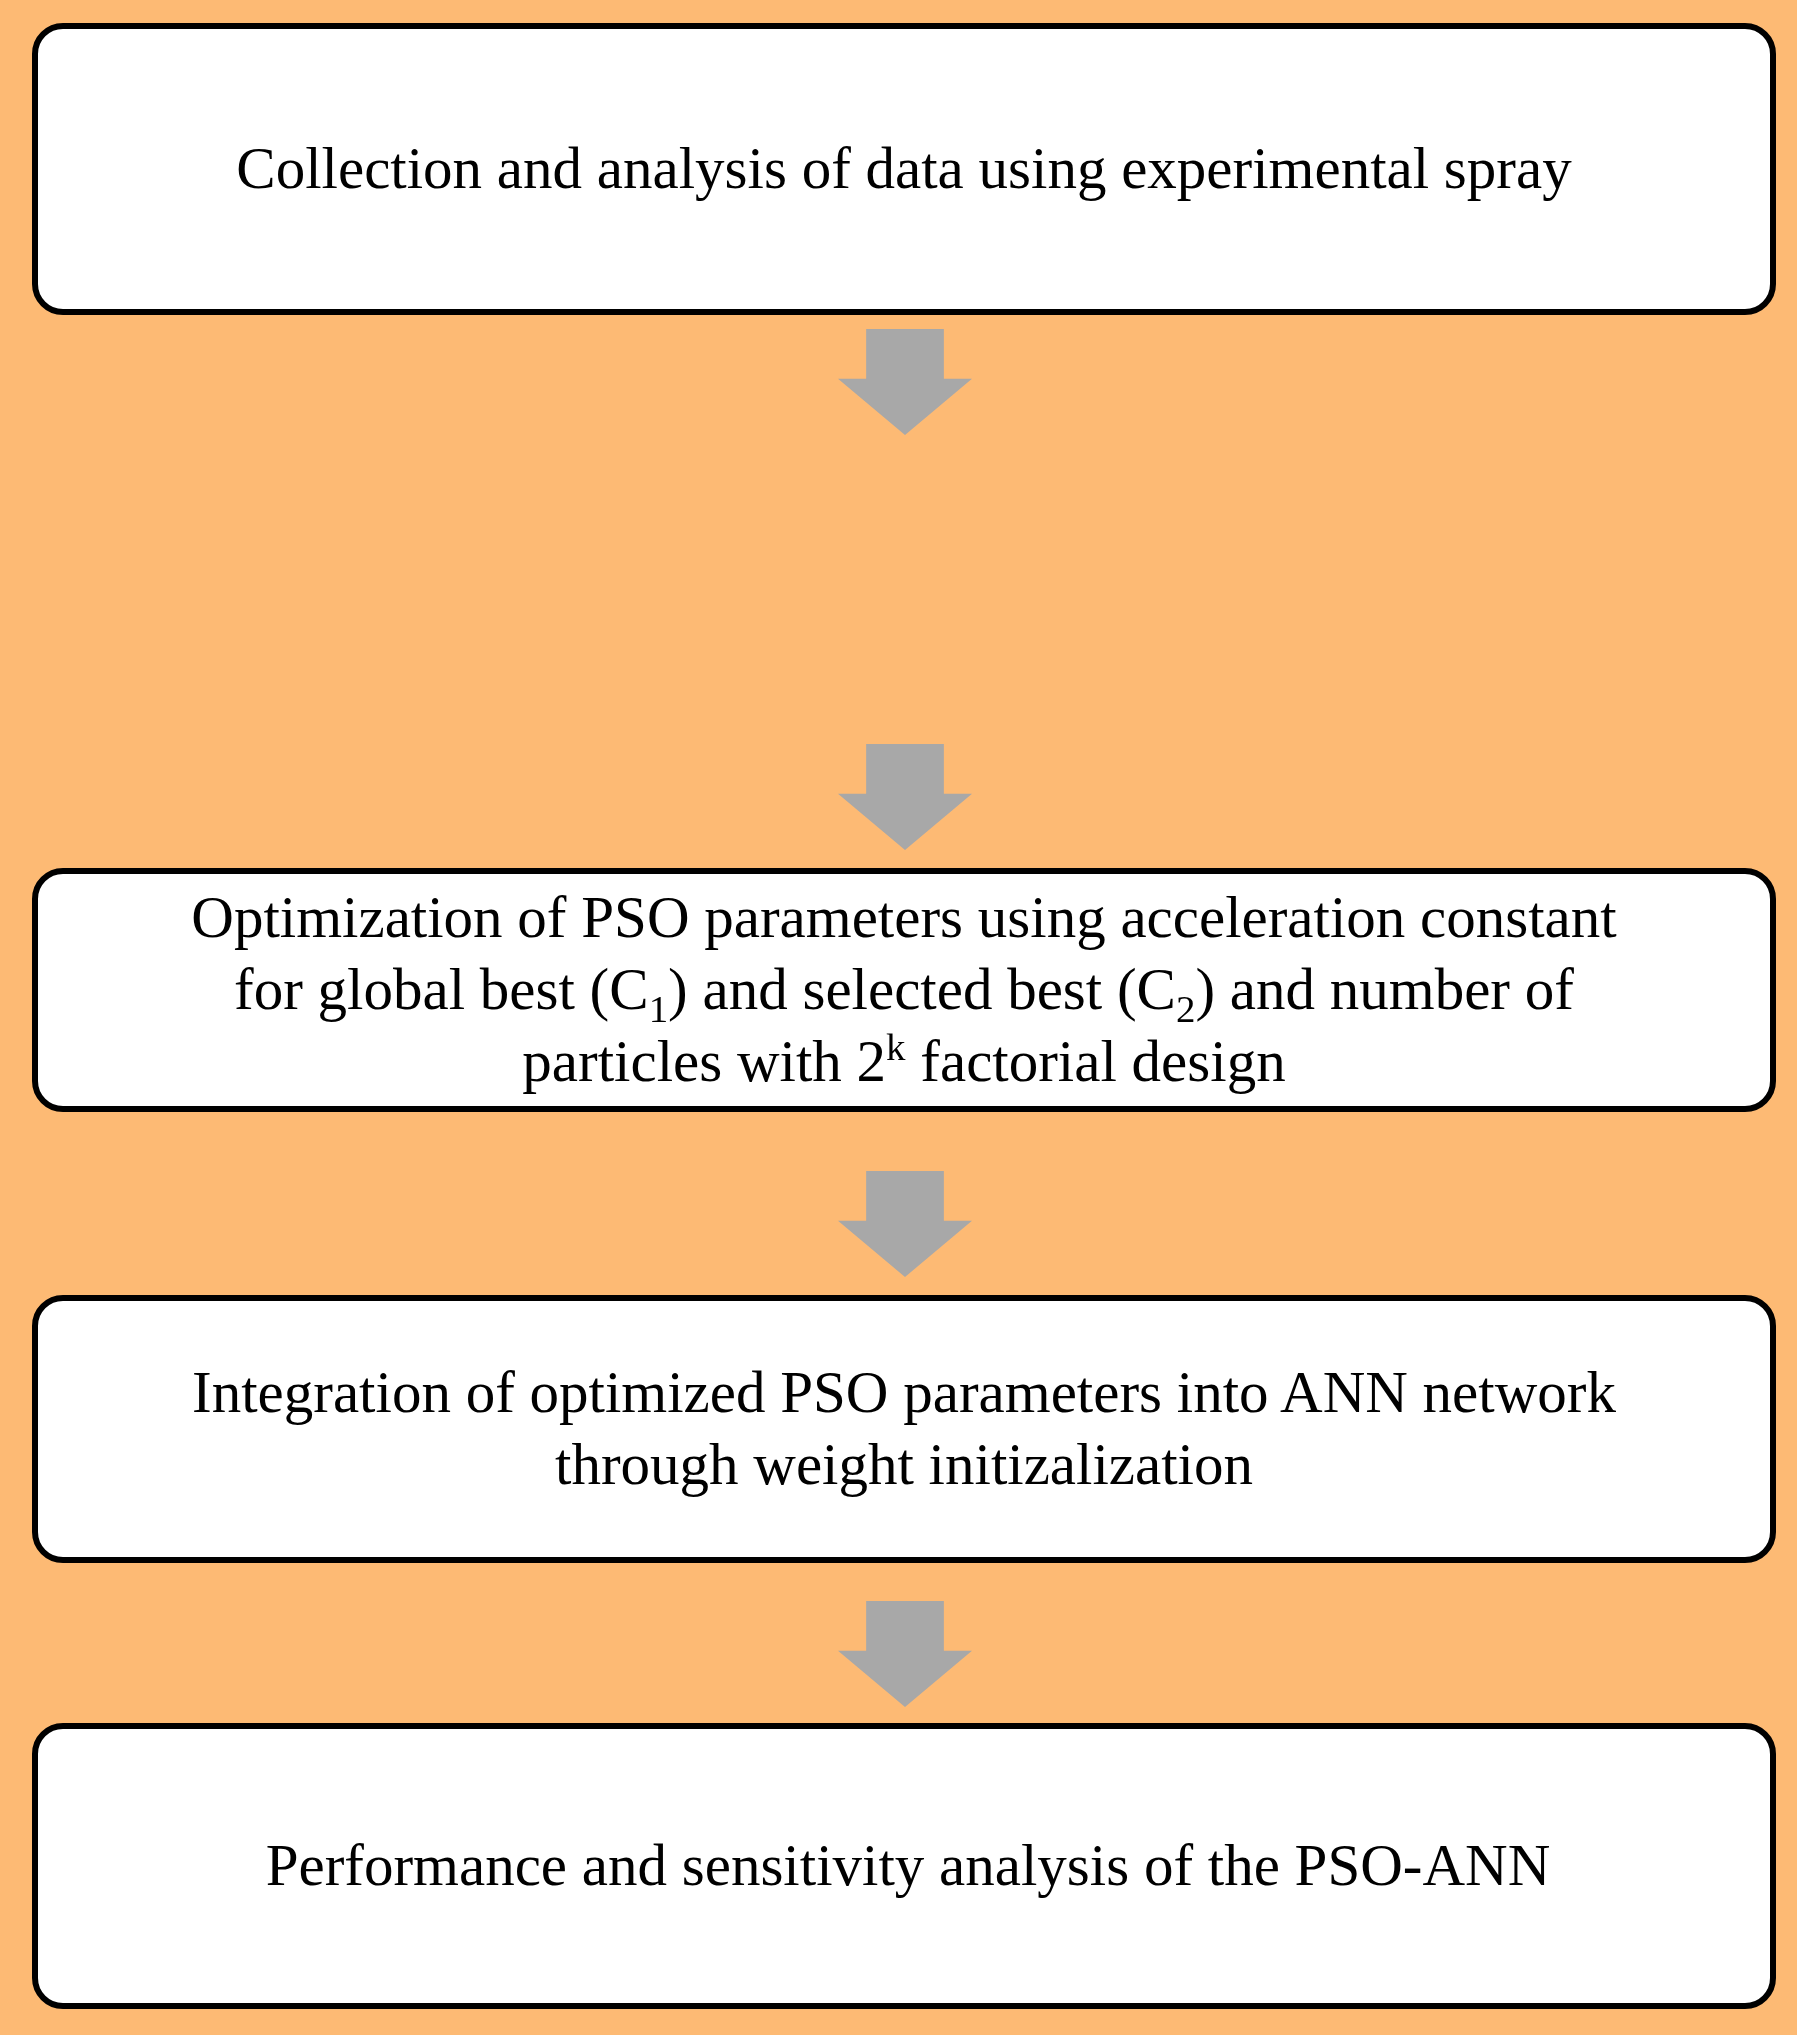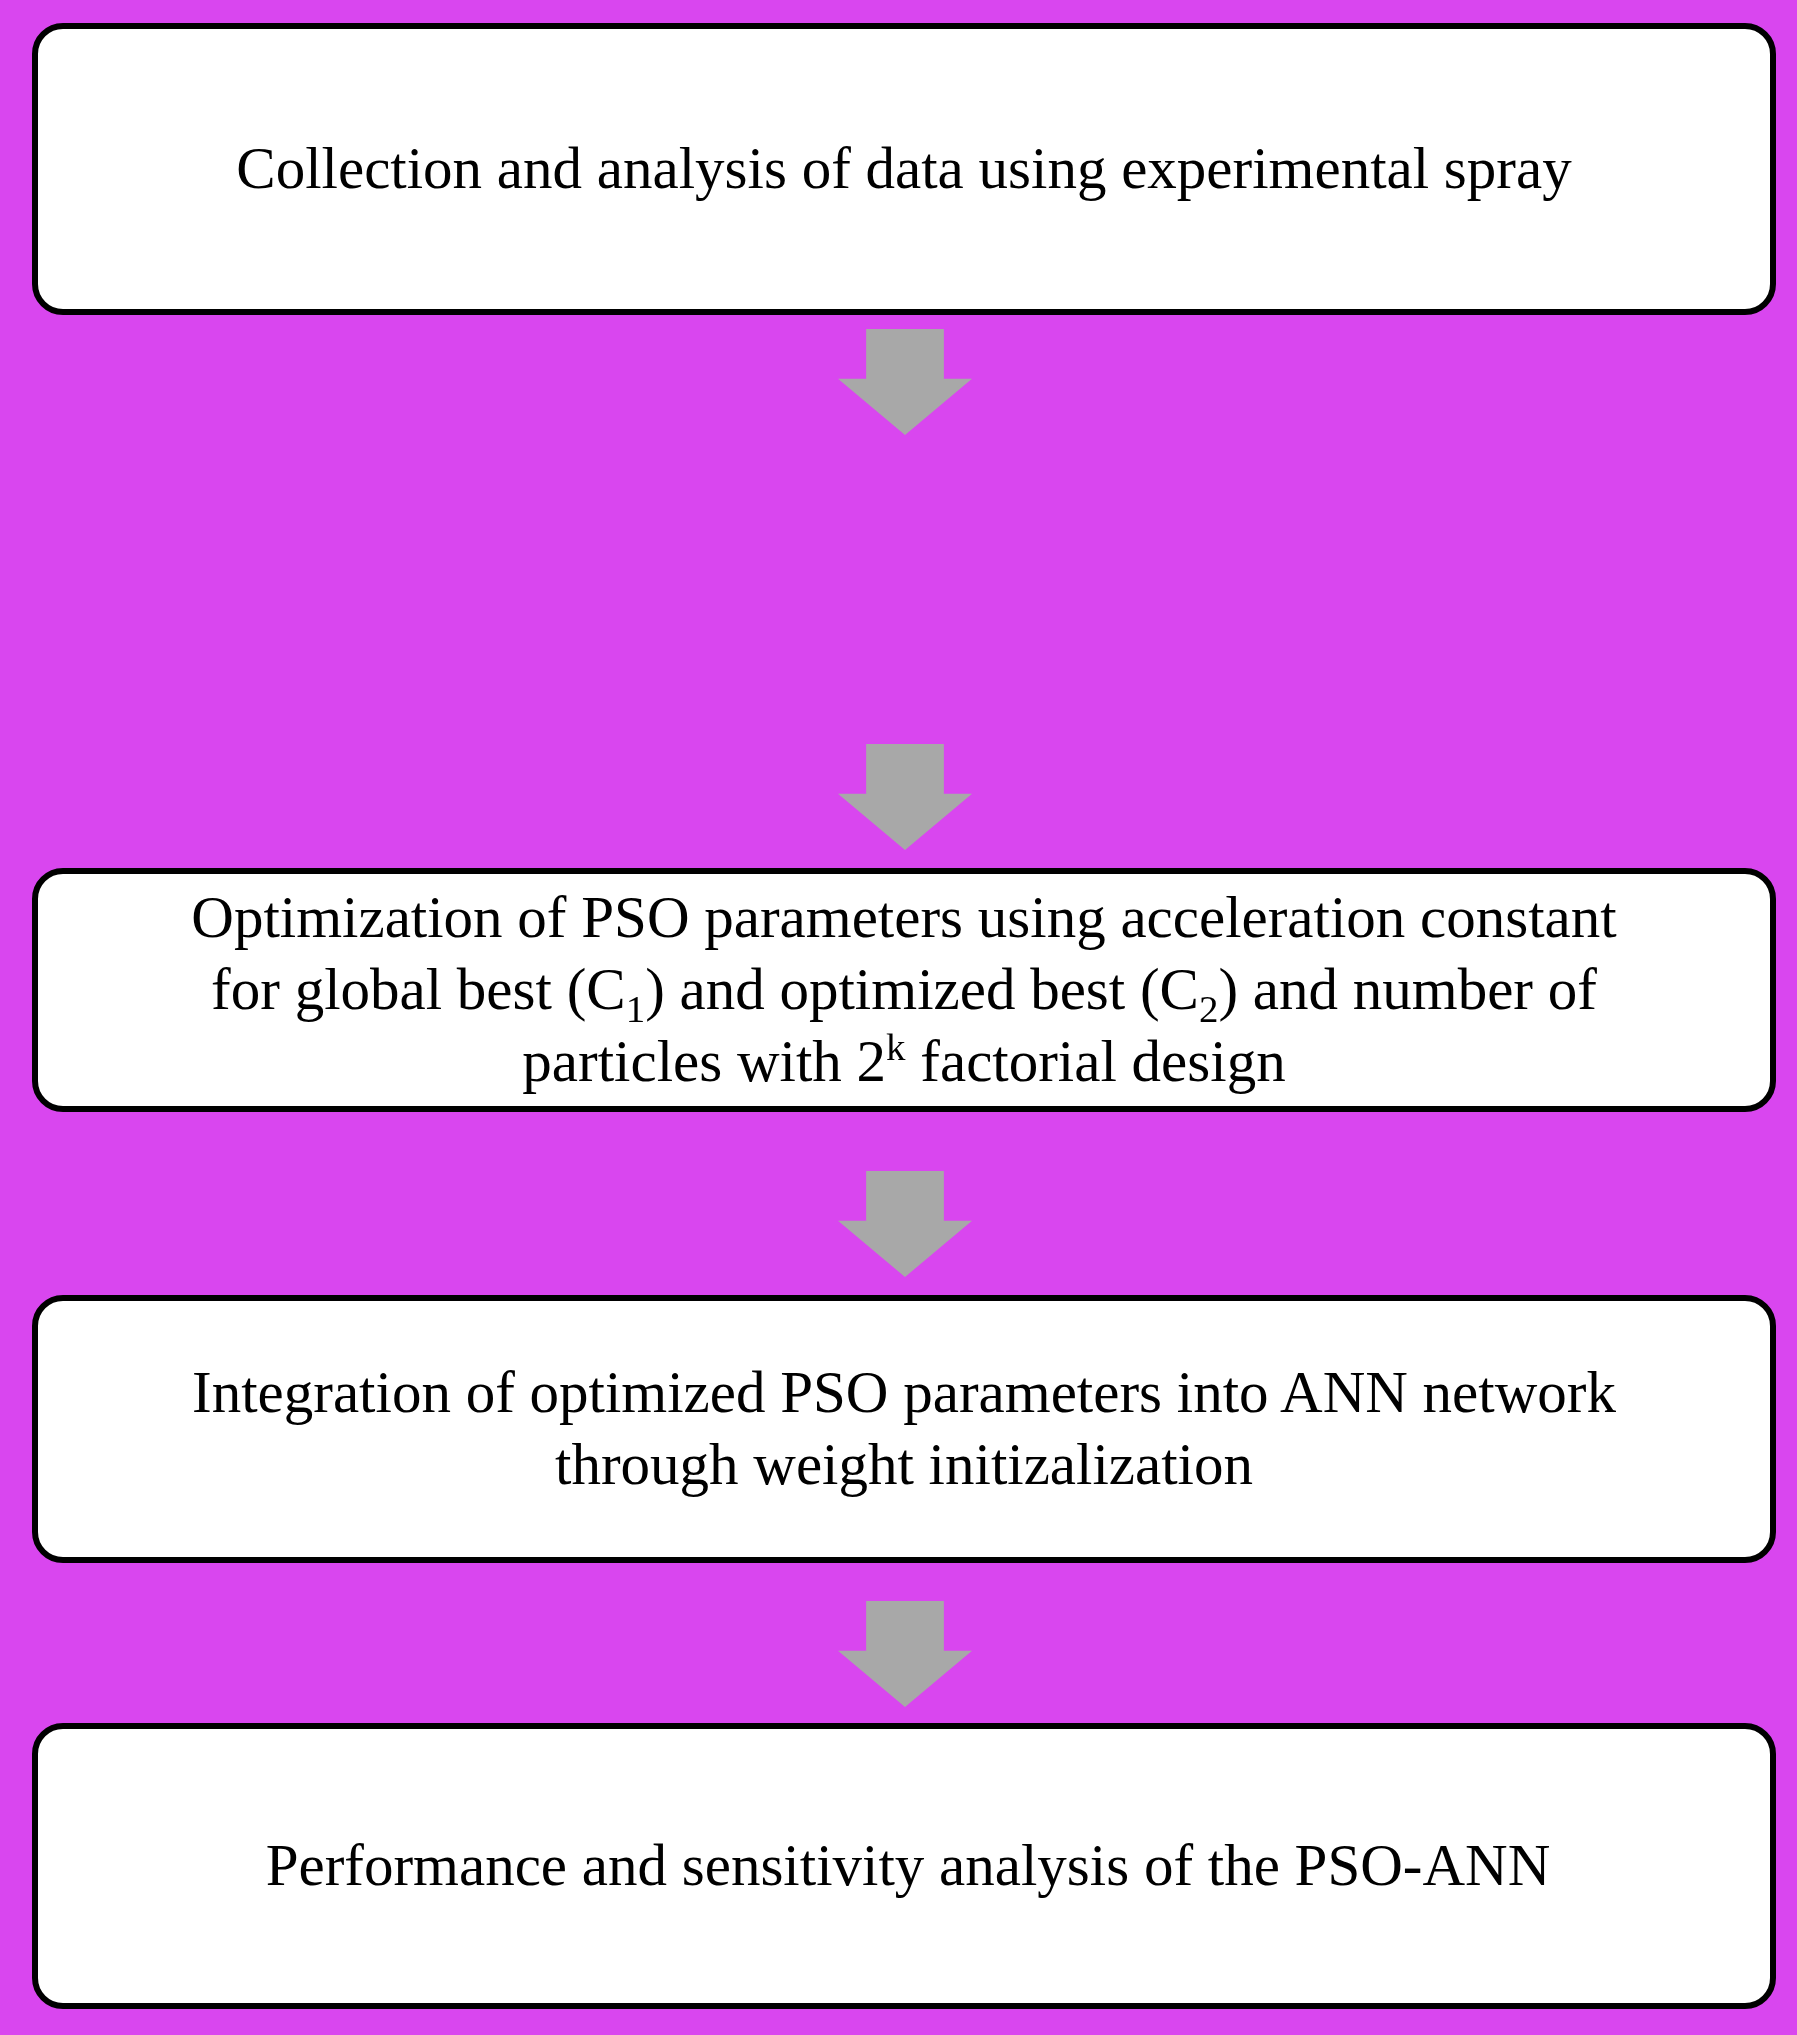--- a/index.html
+++ b/index.html
@@ -9,21 +9,21 @@
   }
   body {
     width: 1798px;
     height: 2035px;
     font-family: "Liberation Serif", "DejaVu Serif", serif;
   }
   .canvas {
     position: relative;
     width: 1798px;
     height: 2035px;
-    background: #d946ef;
+    background: #fdba74;
     overflow: hidden;
   }
   .box {
     position: absolute;
     left: 32px;
     width: 1744px;
     box-sizing: border-box;
     border: 6.4px solid #000000;
     border-radius: 31px;
     background: #ffffff;
@@ -81,21 +81,21 @@
   </div>
 
   <div class="arrow a1"></div>
 
 
   <div class="arrow a2"></div>
 
   <div class="box b3">
     <div class="box-text">
         <div class="line"><span>Optimization of PSO parameters using acceleration constant</span></div>
-        <div class="line"><span>for global best (C</span><span class="sub">1</span><span>) and optimized best (C</span><span class="sub">2</span><span>) and number of</span></div>
+        <div class="line"><span>for global best (C</span><span class="sub">1</span><span>) and selected best (C</span><span class="sub">2</span><span>) and number of</span></div>
         <div class="line"><span>particles with 2</span><span class="sup">k</span><span> factorial design</span></div>
       </div>
   </div>
 
   <div class="arrow a3"></div>
 
   <div class="box b4">
     <div class="box-text">
         <div class="line"><span>Integration of optimized PSO parameters into ANN network</span></div>
         <div class="line"><span>through weight initizalization</span></div>

